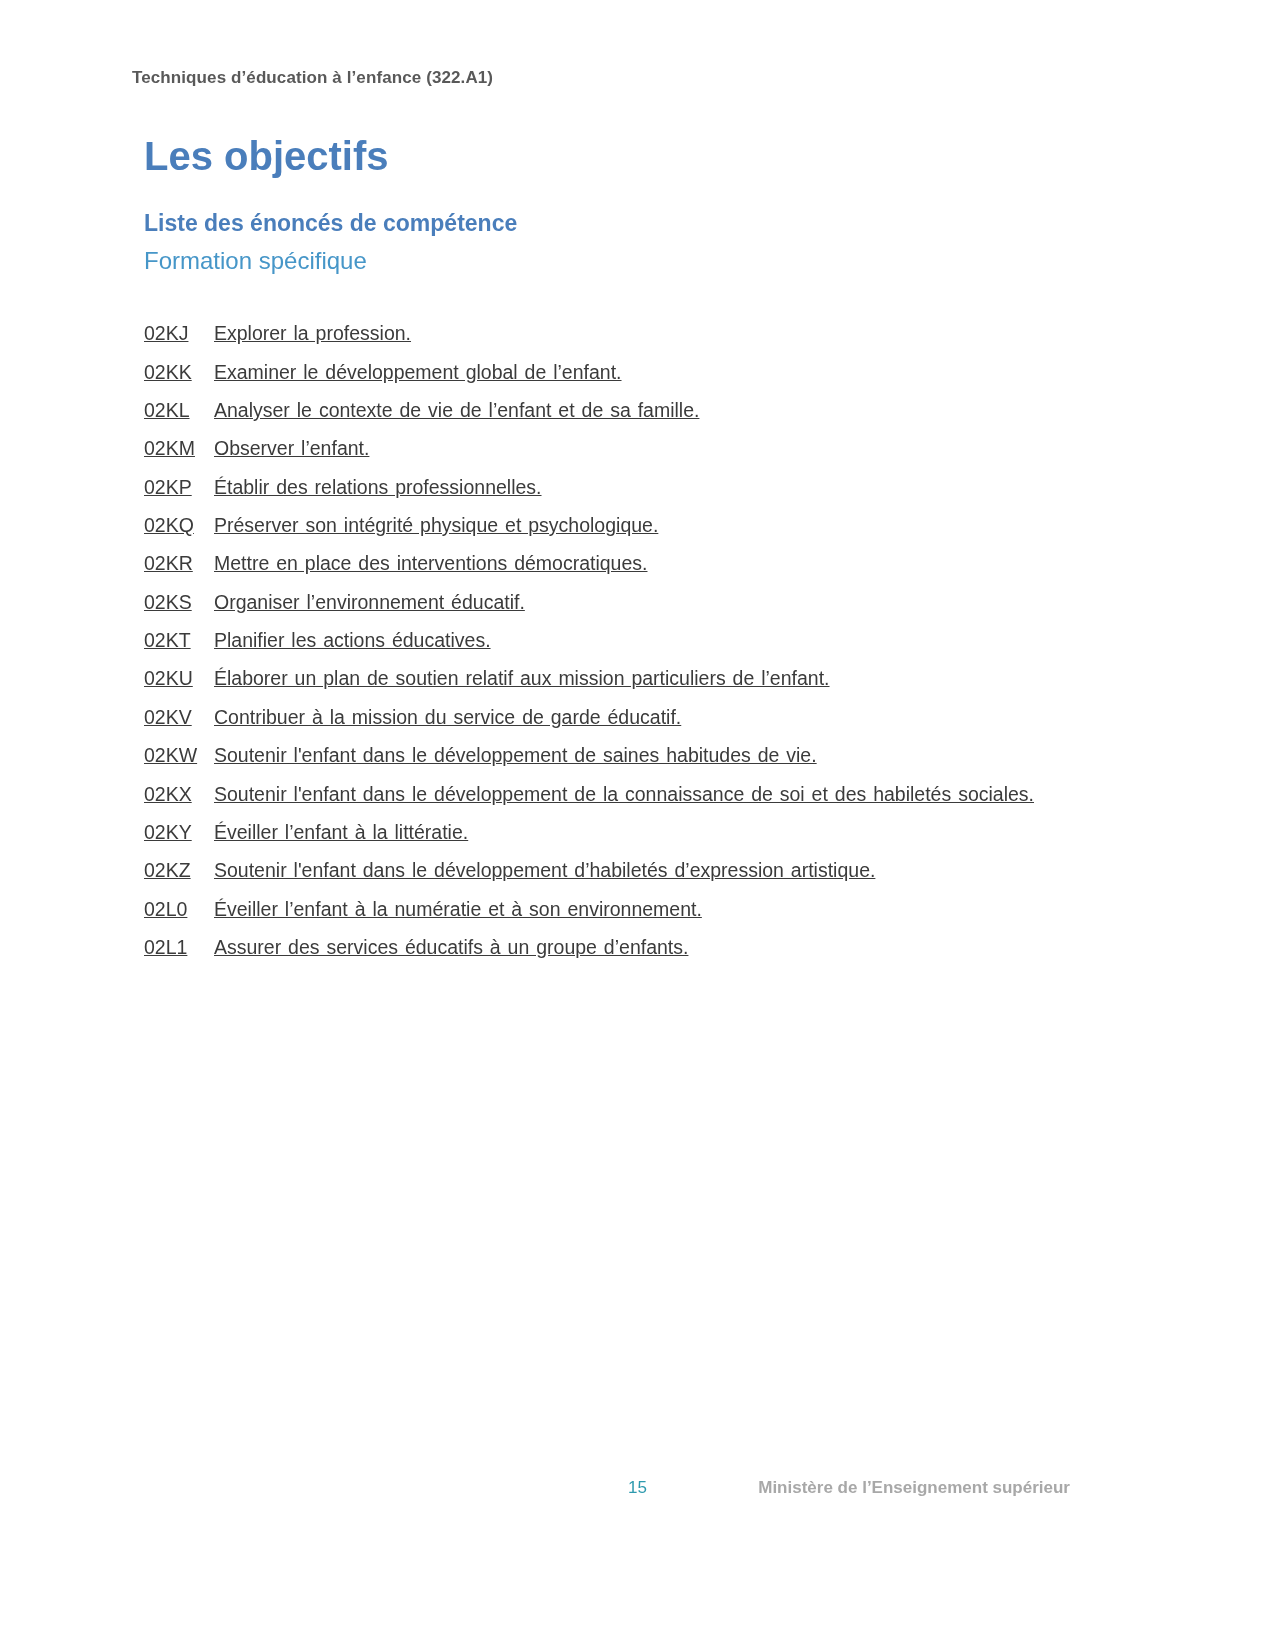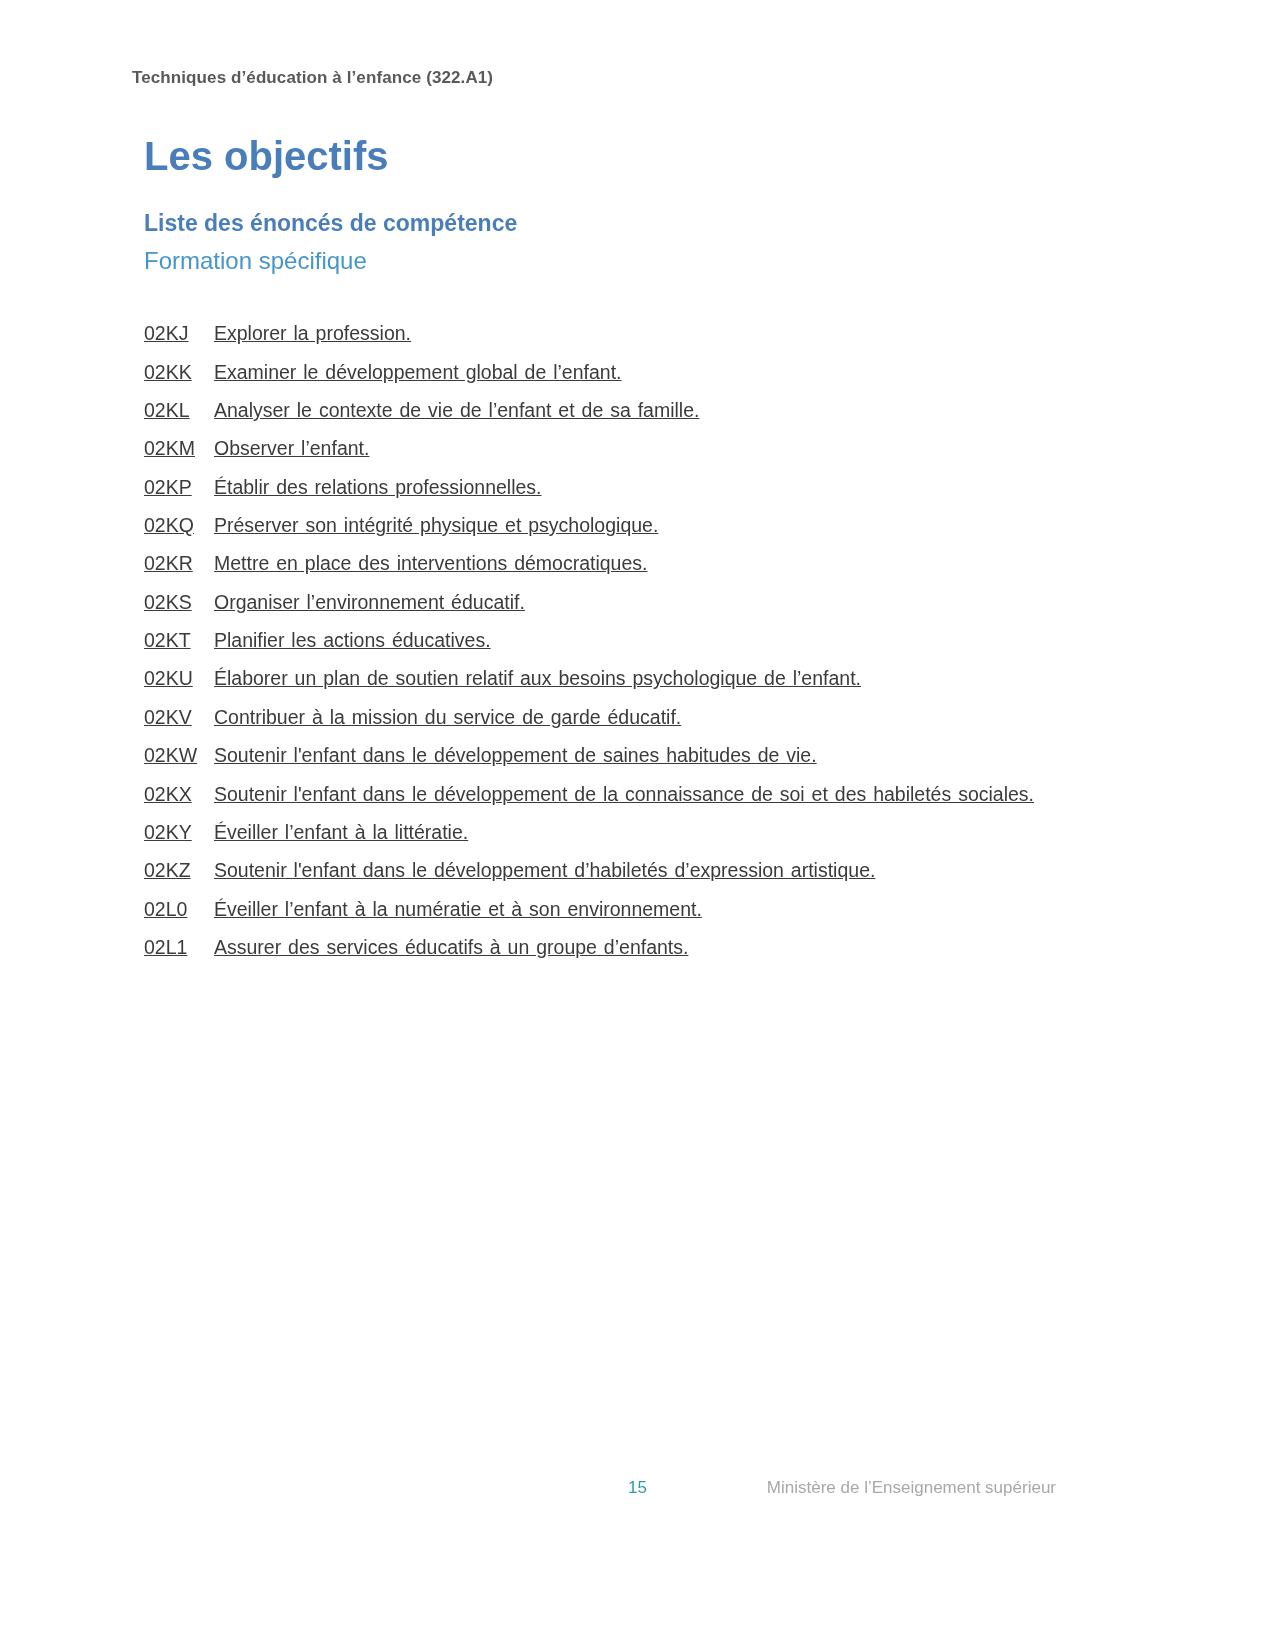--- a/index.html
+++ b/index.html
@@ -87,22 +87,23 @@
   }
   .page-number{
     position:absolute;
     left:0;
     width:100%;
     text-align:center;
     color:var(--page-num-teal);
   }
   .footer-ministry{
     position:absolute;
-    right:219px;
+    right:205px;
     color:var(--footer-gray);
+    font-weight:bold;
   }
 </style>
 </head>
 <body>
 
 <div class="page">
 
   <div class="doc-header">Techniques d’éducation à l’enfance (322.A1)</div>
 
   <div class="content">
@@ -156,21 +157,21 @@
     <span class="competency-text">Organiser l’environnement éducatif.</span>
   </div>
 
   <div class="competency-row">
     <span class="competency-code">02KT</span>
     <span class="competency-text">Planifier les actions éducatives.</span>
   </div>
 
   <div class="competency-row">
     <span class="competency-code">02KU</span>
-    <span class="competency-text">Élaborer un plan de soutien relatif aux besoins psychologique de l’enfant.</span>
+    <span class="competency-text">Élaborer un plan de soutien relatif aux mission particuliers de l’enfant.</span>
   </div>
 
   <div class="competency-row">
     <span class="competency-code">02KV</span>
     <span class="competency-text">Contribuer à la mission du service de garde éducatif.</span>
   </div>
 
   <div class="competency-row">
     <span class="competency-code">02KW</span>
     <span class="competency-text">Soutenir l'enfant dans le développement de saines habitudes de vie.</span>

